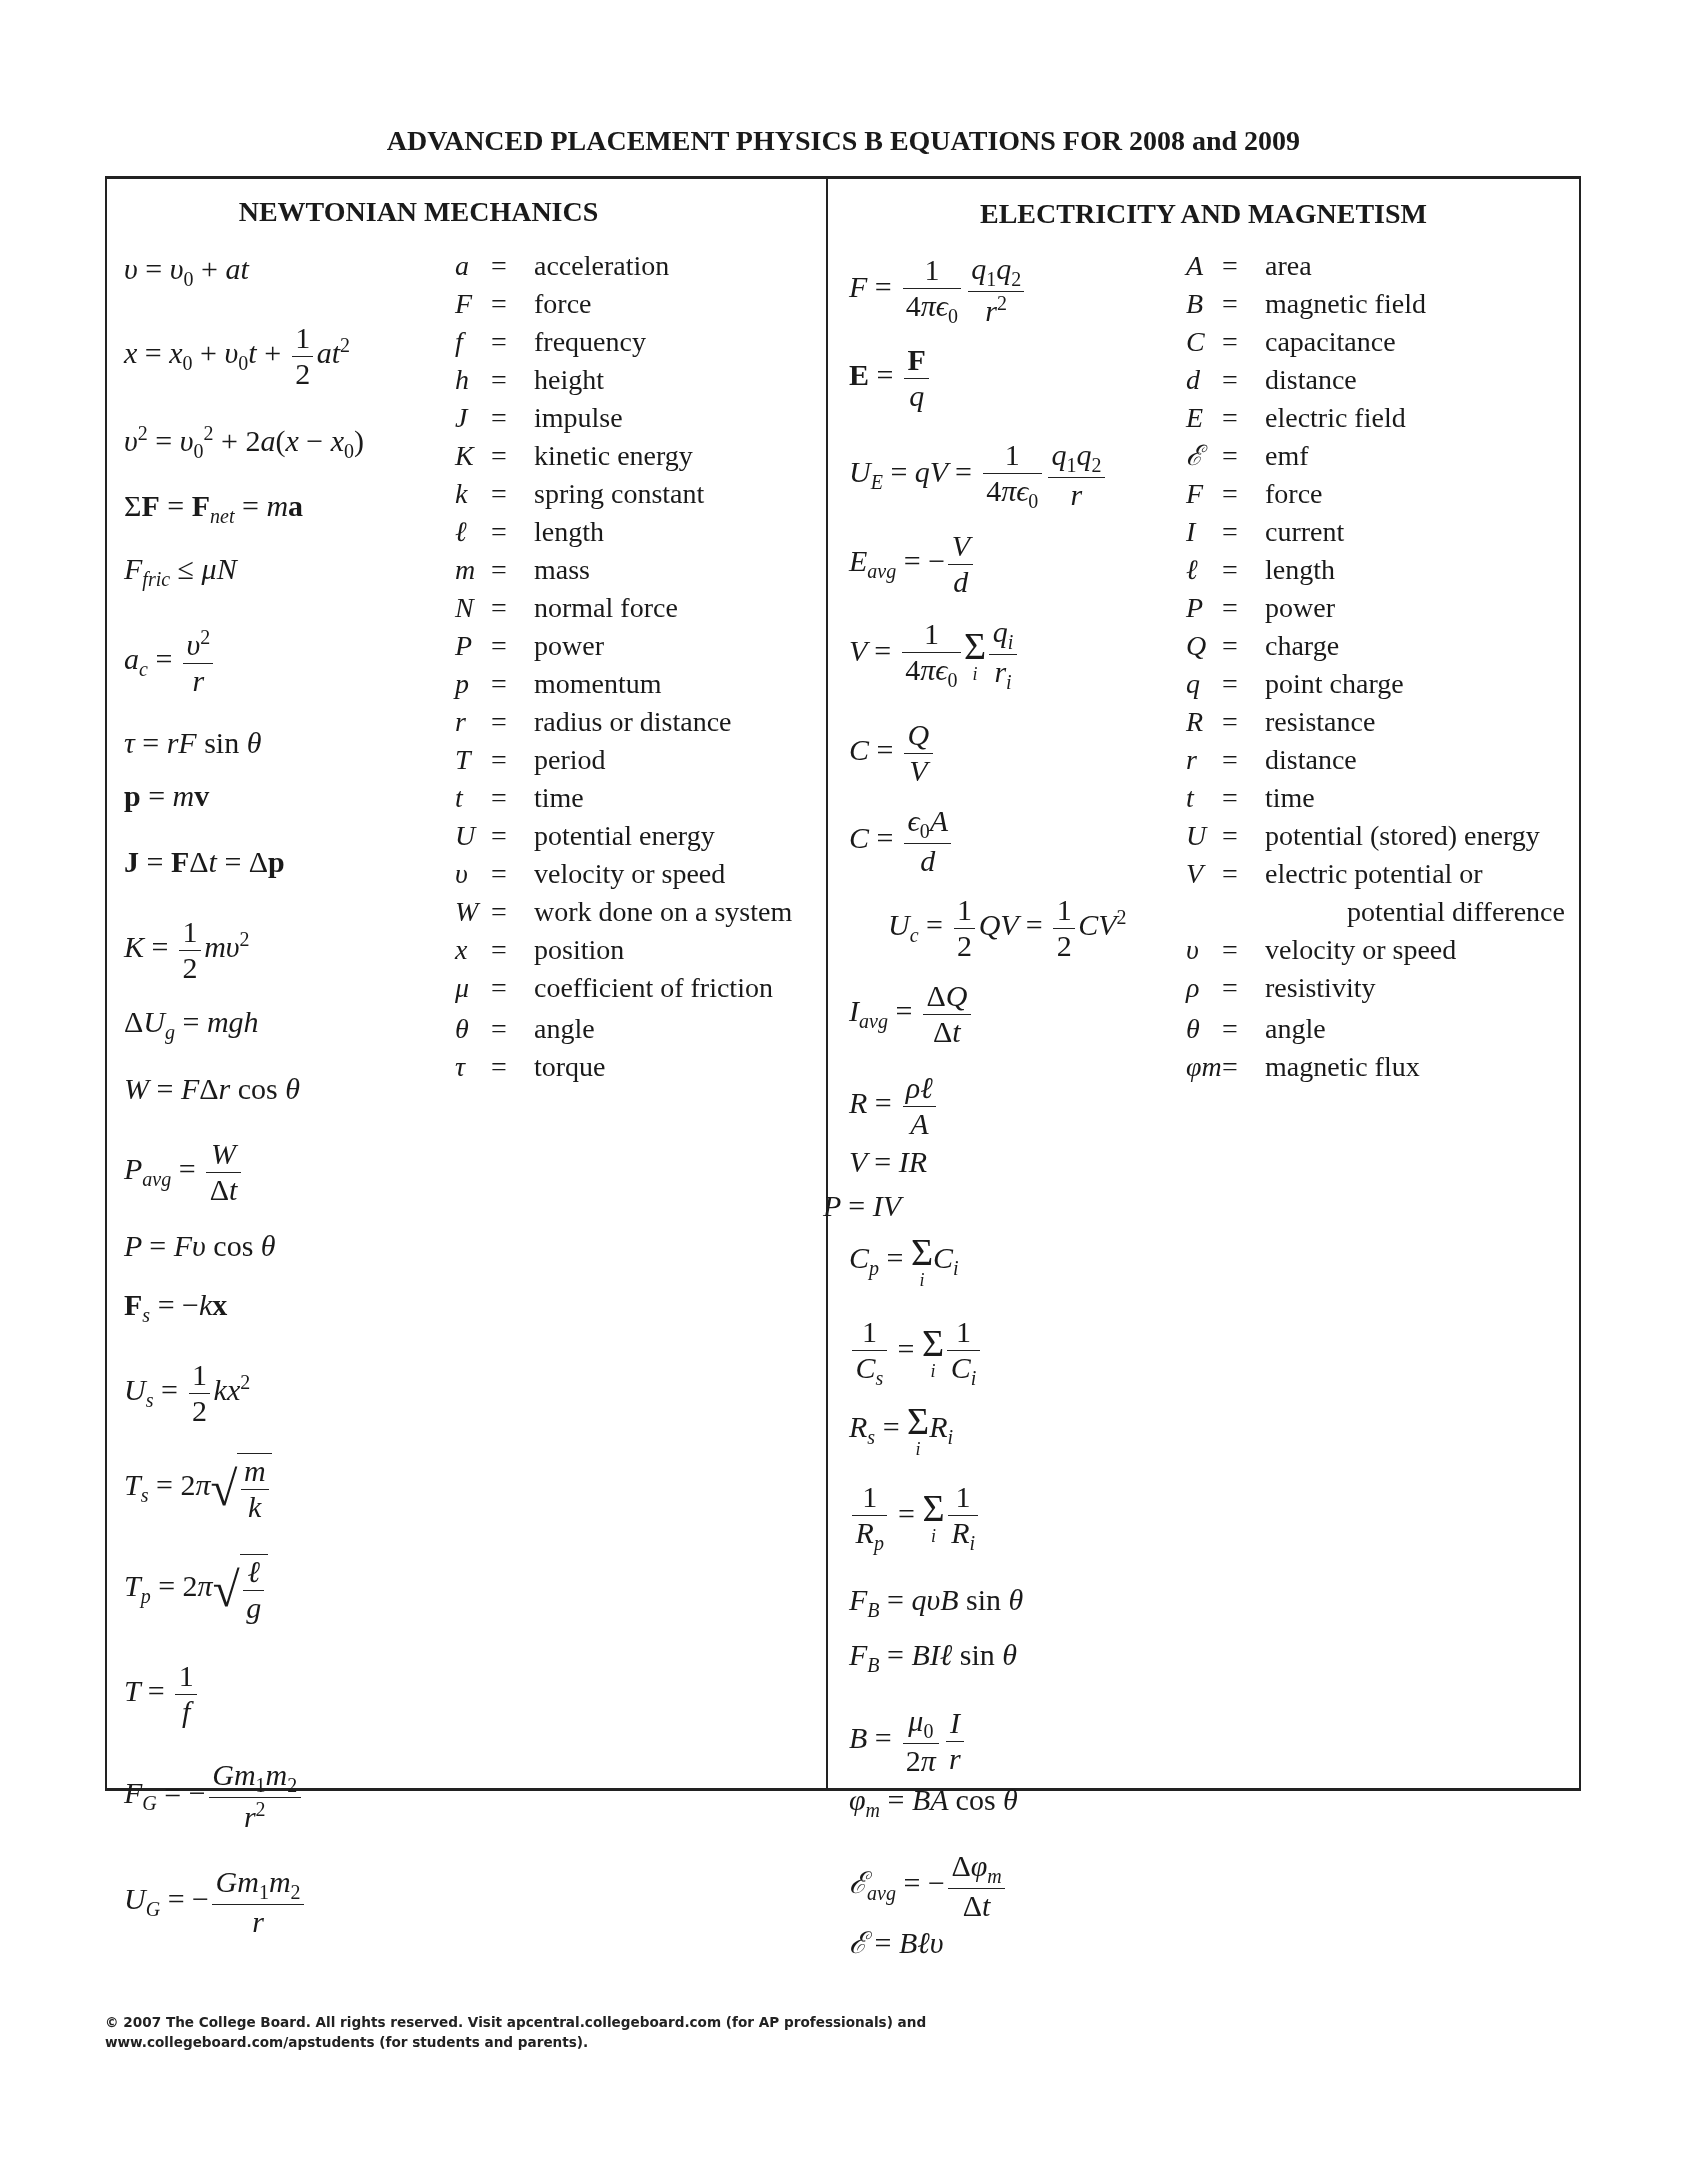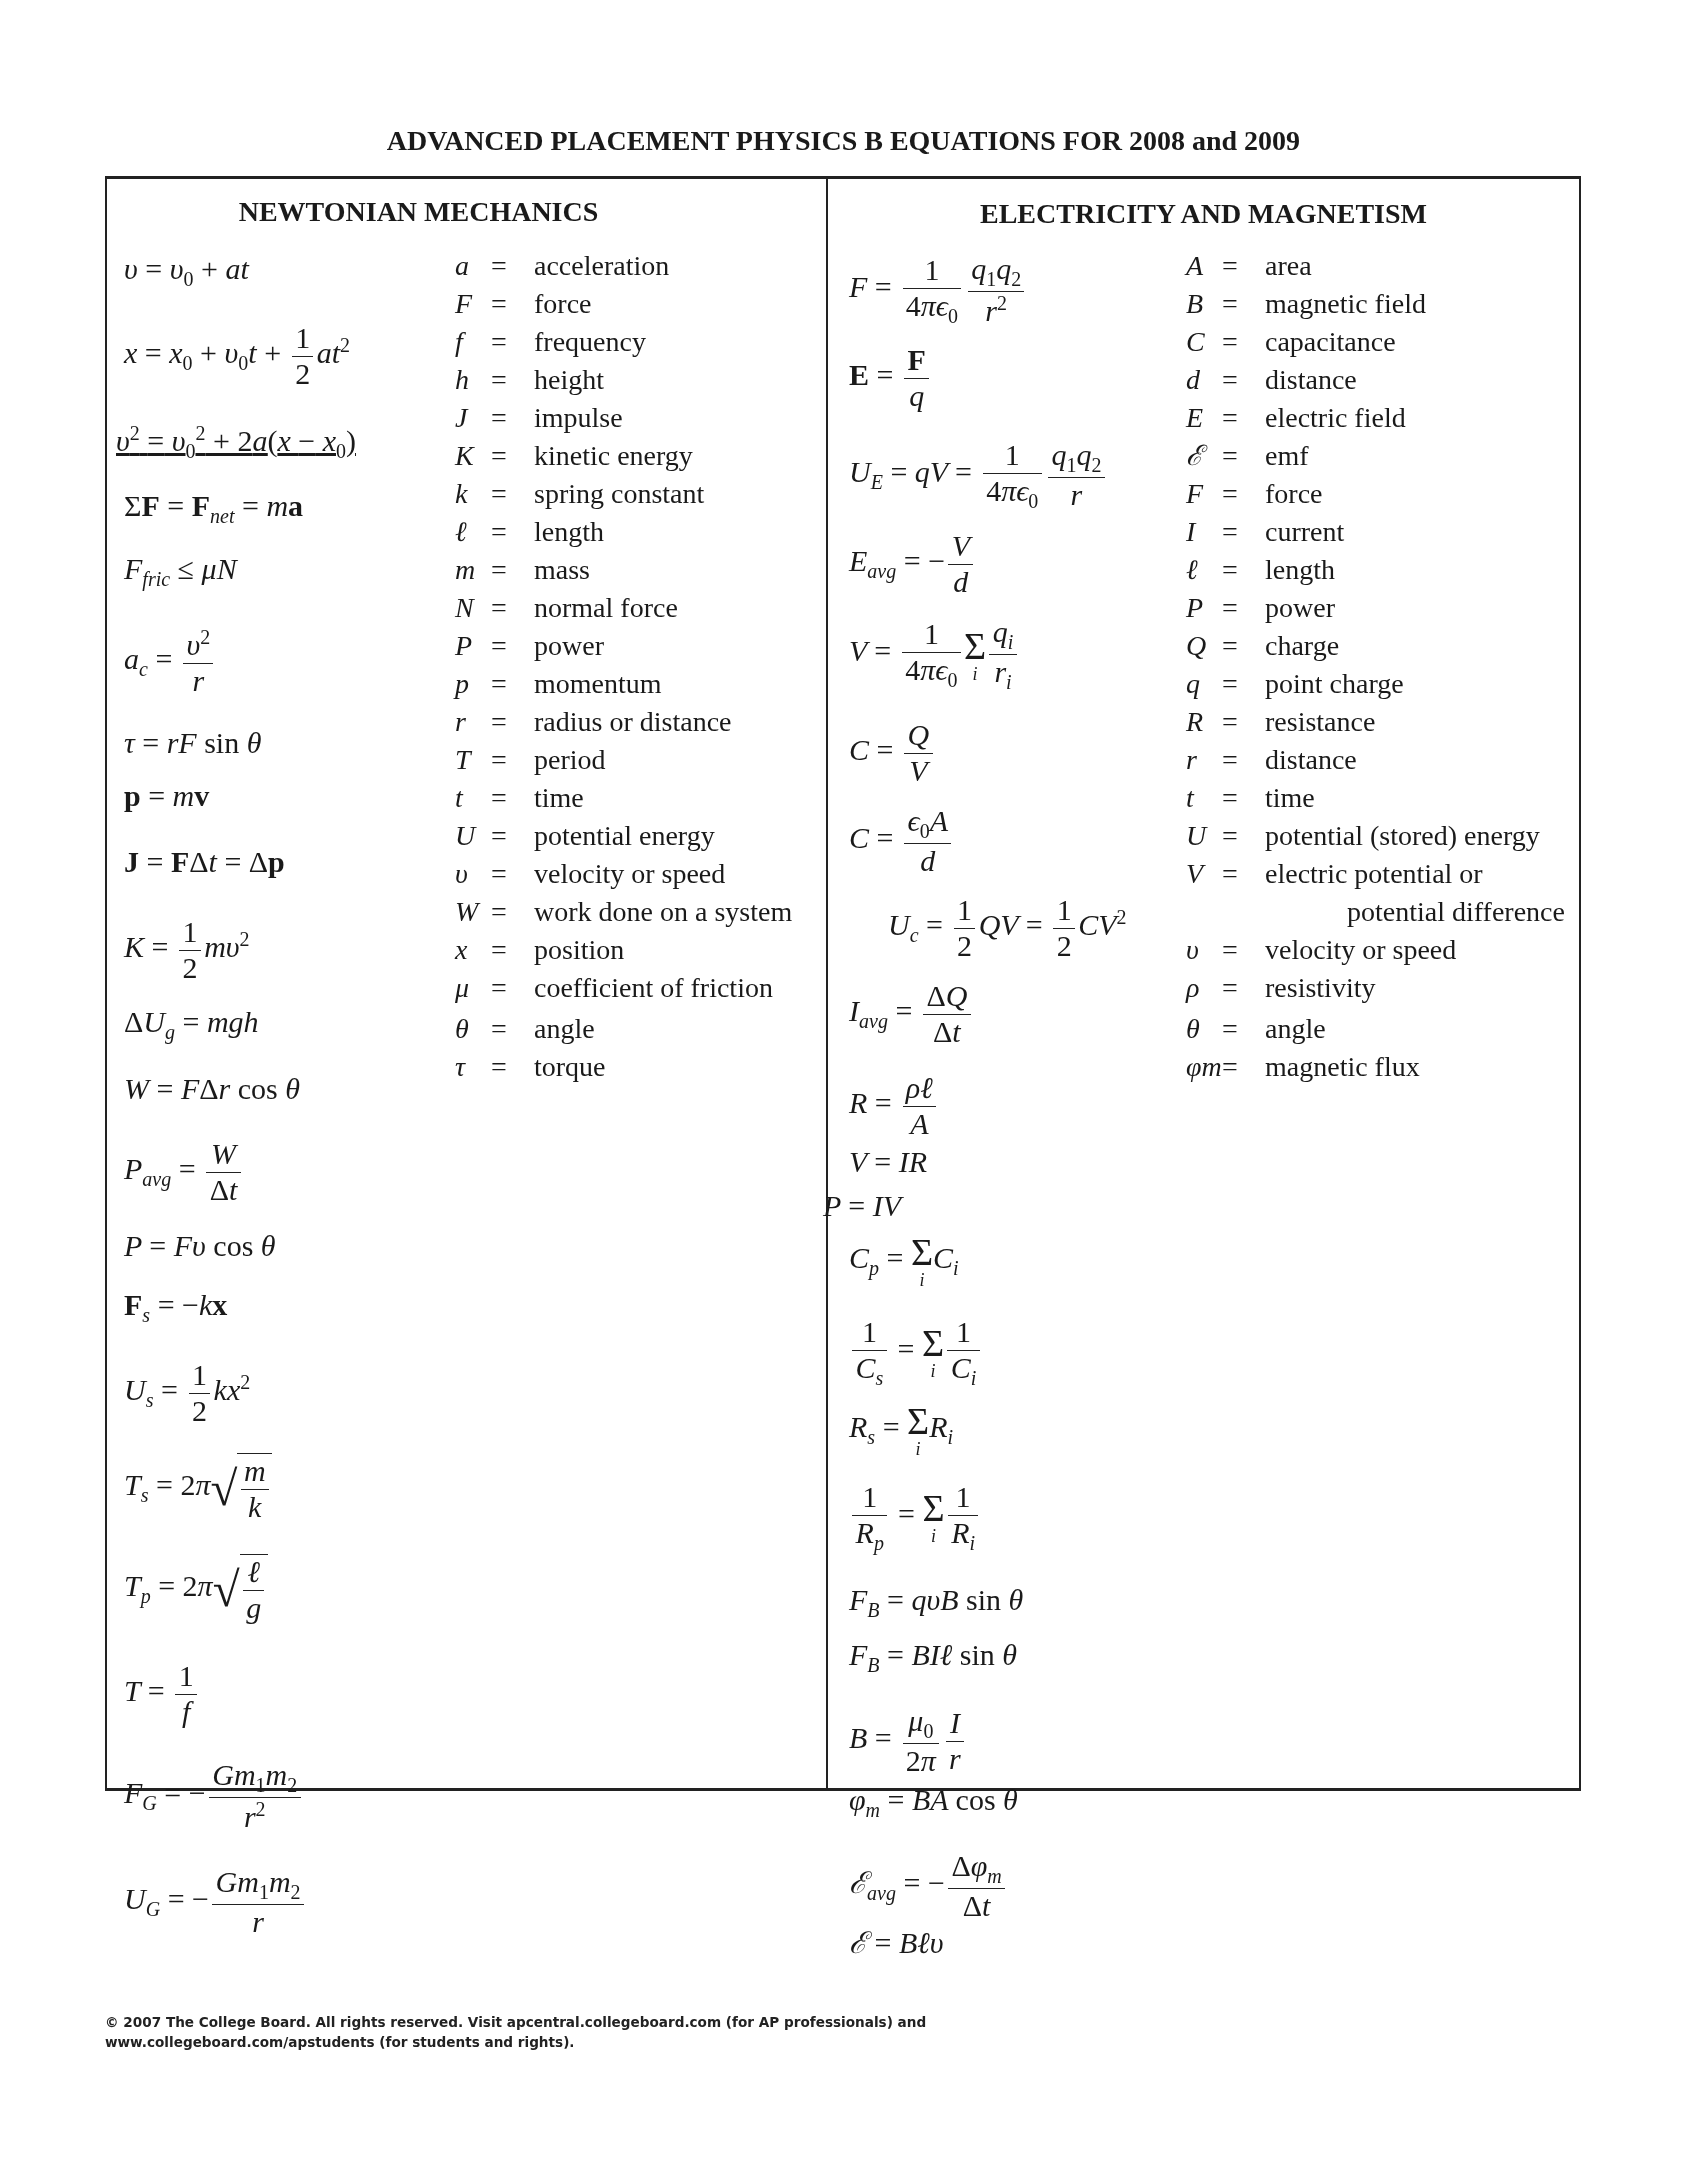--- a/index.html
+++ b/index.html
@@ -39,21 +39,21 @@
 <div class="title">ADVANCED PLACEMENT PHYSICS B EQUATIONS FOR 2008 and 2009</div>
 
 <div class="frame"></div>
 <div class="divider"></div>
 
 <div class="sec-head" style="left:107px;top:196px;width:623px;">NEWTONIAN MECHANICS</div>
 
 <div>
   <div class="eq" style="left:124px;top:254px;">υ <span class="r">=</span> υ<sub class="r">0</sub> <span class="r">+</span> at</div>
   <div class="eq" style="left:124px;top:321px;">x <span class="r">=</span> x<sub class="r">0</sub> <span class="r">+</span> υ<sub class="r">0</sub>t <span class="r">+</span> <span class="frac r"><span class="num">1</span><span>2</span></span>at<sup class="r">2</sup></div>
-  <div class="eq" style="left:116px;top:423px;text-decoration:underline;">υ<sup class="r">2</sup> <span class="r">=</span> υ<sub class="r">0</sub><sup class="r">2</sup> <span class="r">+ 2</span>a<span class="r">(</span>x <span class="r">−</span> x<sub class="r">0</sub><span class="r">)</span></div>
+  <div class="eq" style="left:124px;top:423px;">υ<sup class="r">2</sup> <span class="r">=</span> υ<sub class="r">0</sub><sup class="r">2</sup> <span class="r">+ 2</span>a<span class="r">(</span>x <span class="r">−</span> x<sub class="r">0</sub><span class="r">)</span></div>
   <div class="eq" style="left:124px;top:491px;"><span class="r">Σ</span><span class="b">F</span> <span class="r">=</span> <span class="b">F</span><sub>net</sub> <span class="r">=</span> m<span class="b">a</span></div>
   <div class="eq" style="left:124px;top:554px;">F<sub>fric</sub> <span class="r">≤</span> μN</div>
   <div class="eq" style="left:124px;top:626px;">a<sub>c</sub> <span class="r">=</span> <span class="frac"><span class="num">υ<sup class="r">2</sup></span><span>r</span></span></div>
   <div class="eq" style="left:124px;top:728px;">τ <span class="r">=</span> rF <span class="r">sin</span> θ</div>
   <div class="eq" style="left:124px;top:781px;"><span class="b">p</span> <span class="r">=</span> m<span class="b">v</span></div>
   <div class="eq" style="left:124px;top:847px;"><span class="b">J</span> <span class="r">=</span> <span class="b">F</span><span class="r">Δ</span>t <span class="r">=</span> <span class="r">Δ</span><span class="b">p</span></div>
   <div class="eq" style="left:124px;top:915px;">K <span class="r">=</span> <span class="frac r"><span class="num">1</span><span>2</span></span>mυ<sup class="r">2</sup></div>
   <div class="eq" style="left:124px;top:1007px;"><span class="r">Δ</span>U<sub>g</sub> <span class="r">=</span> mgh</div>
   <div class="eq" style="left:124px;top:1074px;">W <span class="r">=</span> F<span class="r">Δ</span>r <span class="r">cos</span> θ</div>
   <div class="eq" style="left:124px;top:1137px;">P<sub>avg</sub> <span class="r">=</span> <span class="frac"><span class="num">W</span><span><span class="r">Δ</span>t</span></span></div>
@@ -313,15 +313,15 @@
     </div>
   <div class="def-row">
       <span class="def-sym">φm</span>
       <span class="def-eq">=</span>
       <span class="def-text">magnetic flux</span>
     </div>
 </div>
 
 <div class="footer">
   <div>© 2007 The College Board. All rights reserved. Visit apcentral.collegeboard.com (for AP professionals) and</div>
-  <div>www.collegeboard.com/apstudents (for students and rights).</div>
+  <div>www.collegeboard.com/apstudents (for students and parents).</div>
 </div>
 
 
 </body></html>

